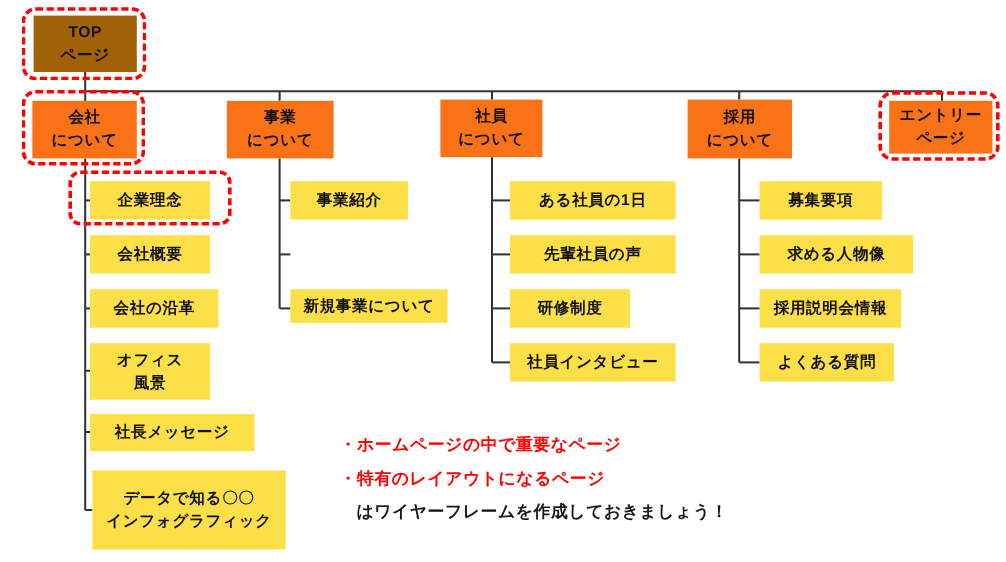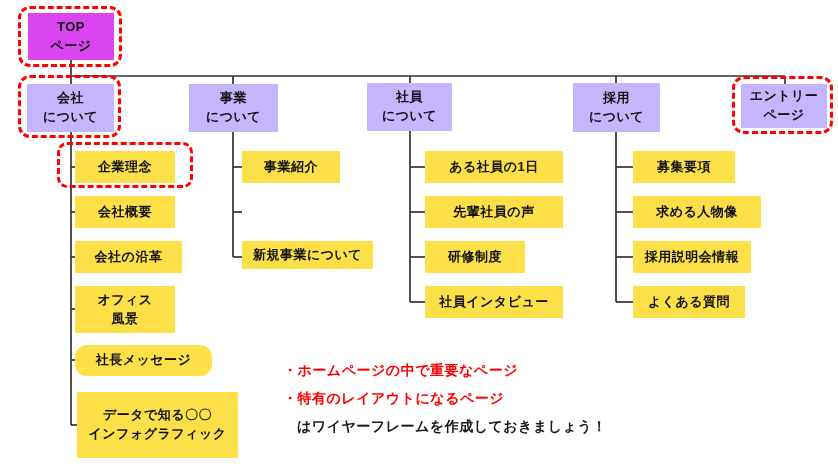--- a/index.html
+++ b/index.html
@@ -6,22 +6,22 @@
   body{
     width:838px;height:468px;position:relative;background:#ffffff;overflow:hidden;
     font-family:"Liberation Sans","DejaVu Sans",sans-serif;color:#111111;
   }
   #canvas{position:absolute;inset:0;width:838px;height:468px;}
   svg.connectors{position:absolute;left:0;top:0;width:838px;height:468px;}
   .node{
     position:absolute;display:flex;flex-direction:column;align-items:center;justify-content:center;
     font-weight:bold;text-align:center;letter-spacing:0.5px;line-height:1.45;font-size:13px;color:#111111;
   }
-  .l1{background:#d946ef;}
-  .l2{background:#c4b5fd;}
+  .l1{background:#a16207;}
+  .l2{background:#f97316;}
   .l3{background:#fde047;}
   .dashed{
     position:absolute;border:3px dashed #FF0000;border-radius:12px;background:transparent;
   }
   .legend-line{
     position:absolute;font-weight:bold;font-size:14px;letter-spacing:0.5px;white-space:nowrap;
   }
   .legend-red{color:#FF0000;}
   .legend-black{color:#1a1a1a;}
 </style>
@@ -103,21 +103,21 @@
   <div class="node l3" style="left:75px;top:196px;width:100px;height:32px;">
     <span>会社概要</span>
   </div>
   <div class="node l3" style="left:75px;top:241px;width:107px;height:32px;">
     <span>会社の沿革</span>
   </div>
   <div class="node l3" style="left:75px;top:286px;width:100px;height:47px;">
     <span>オフィス</span>
     <span>風景</span>
   </div>
-  <div class="node l3" style="left:75px;top:345px;width:137px;height:31px;border-radius:12px;">
+  <div class="node l3" style="left:75px;top:345px;width:137px;height:31px;">
     <span>社長メッセージ</span>
   </div>
   <div class="node l3" style="left:77px;top:392px;width:161px;height:66px;">
     <span>データで知る〇〇</span>
     <span>インフォグラフィック</span>
   </div>
 
   <div class="node l3" style="left:242px;top:151px;width:98px;height:32px;">
     <span>事業紹介</span>
   </div>

